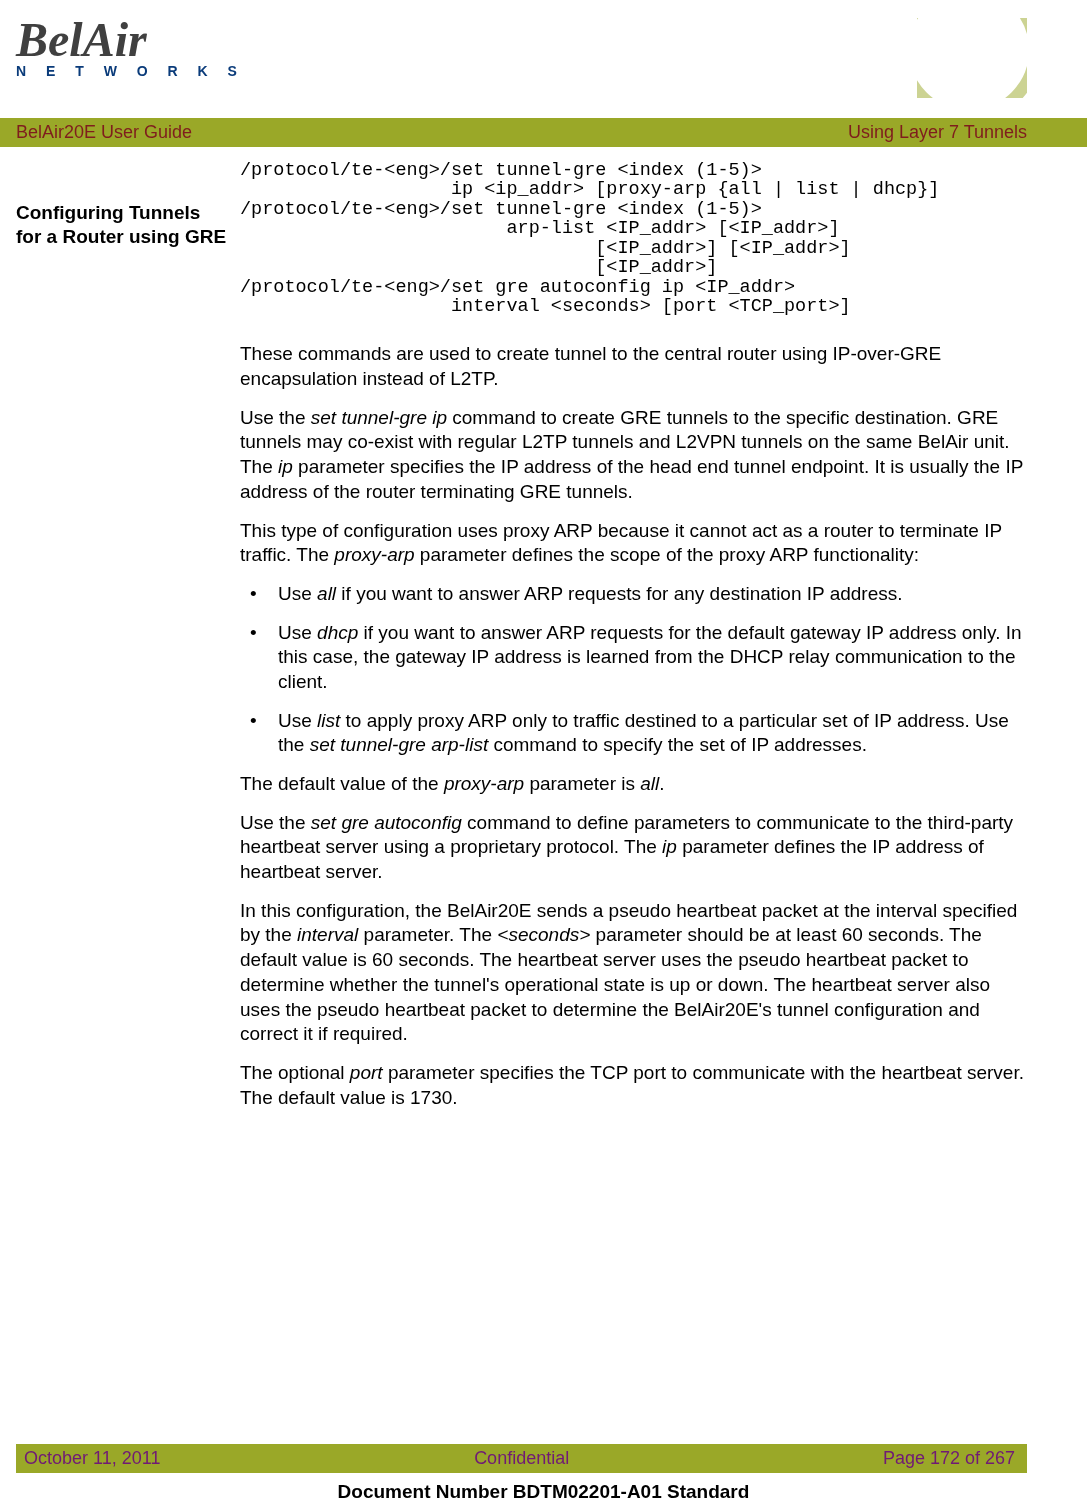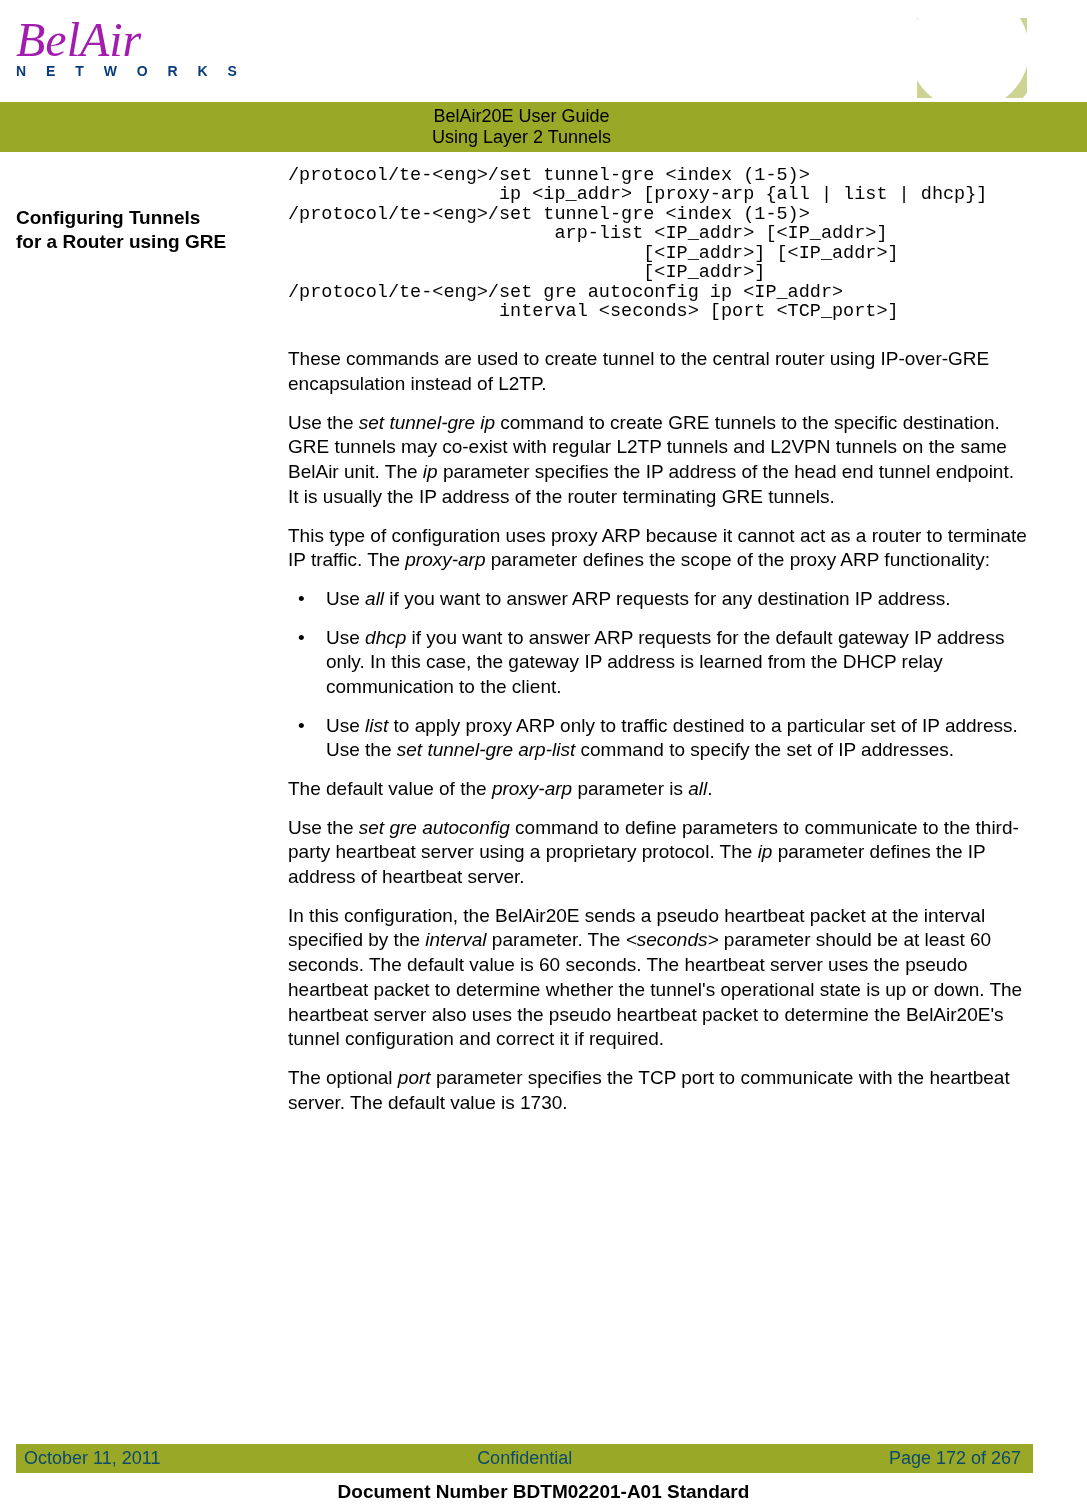--- a/index.html
+++ b/index.html
@@ -14,23 +14,23 @@
   .page-header {
     display: flex;
     justify-content: space-between;
     align-items: flex-start;
     padding: 18px 60px 0 16px;
   }
   .logo-block { display: flex; flex-direction: column; }
   .logo-belair {
     font-family: "Times New Roman", serif;
     font-style: italic;
-    font-weight: normal;
+    font-weight: bold;
     font-size: 48px;
-    color: #a21caf;
+    color: #404040;
     line-height: 0.9;
   }
   .logo-networks {
     font-family: Verdana, sans-serif;
     font-weight: bold;
     font-size: 14px;
     letter-spacing: 8px;
     color: #0a3b7a;
     margin-top: 2px;
   }
@@ -50,44 +50,43 @@
   .logo-swirl::after {
     width: 120px; height: 120px;
     border: 12px solid rgba(154,168,40,0.5);
     left: -20px; top: -40px;
   }
   .header-bar {
     display: flex;
     justify-content: space-between;
     align-items: center;
     background: #9aa828;
-    color: #000000;
+    color: #7f1d1d;
     font-family: Verdana, sans-serif;
     font-size: 18px;
     padding: 4px 60px 4px 16px;
-    margin-top: 4px;
-    flex-direction: column;
+    margin-top: 20px;
   }
   .content-wrap {
     display: flex;
     padding: 14px 60px 0 16px;
   }
   .side-col {
     width: 224px;
     flex-shrink: 0;
     padding-right: 10px;
   }
   .section-heading {
     font-family: Verdana, sans-serif;
     font-weight: bold;
     font-size: 19px;
     line-height: 1.25;
     margin-top: 40px;
   }
-  .main-col { flex: 1; margin-left: 48px; }
+  .main-col { flex: 1; }
   .code-block {
     font-family: "Courier New", monospace;
     font-size: 18.5px;
     line-height: 1.05;
     white-space: pre;
     margin-bottom: 26px;
   }
   .body-text p {
     font-family: Verdana, sans-serif;
     font-size: 19px;
@@ -110,23 +109,23 @@
     content: "•";
     position: absolute;
     left: 10px;
     top: 0;
   }
   .ital { font-style: italic; }
   .footer-bar {
     position: absolute;
     bottom: 38px;
     left: 16px;
-    right: 54px;
+    right: 60px;
     background: #9aa828;
-    color: #0c4a6e;
+    color: #701a75;
     display: flex;
     justify-content: space-between;
     align-items: center;
     font-family: Verdana, sans-serif;
     font-size: 18px;
     padding: 4px 12px 4px 8px;
   }
   .doc-number {
     position: absolute;
     bottom: 8px;
@@ -144,21 +143,21 @@
 <div class="page-header">
   <div class="logo-block">
     <span class="logo-belair">BelAir</span>
     <span class="logo-networks">N E T W O R K S</span>
   </div>
   <div class="logo-swirl"></div>
 </div>
 
 <div class="header-bar">
   <span>BelAir20E User Guide</span>
-  <span>Using Layer 2 Tunnels</span>
+  <span>Using Layer 7 Tunnels</span>
 </div>
 
 <div class="content-wrap">
   <div class="side-col">
     <div class="section-heading">Configuring Tunnels for a Router using GRE</div>
   </div>
   <div class="main-col">
     <div class="code-block">/protocol/te-&lt;eng&gt;/set tunnel-gre &lt;index (1-5)&gt;
                    ip &lt;ip_addr&gt; [proxy-arp {all | list | dhcp}]
 /protocol/te-&lt;eng&gt;/set tunnel-gre &lt;index (1-5)&gt; 

